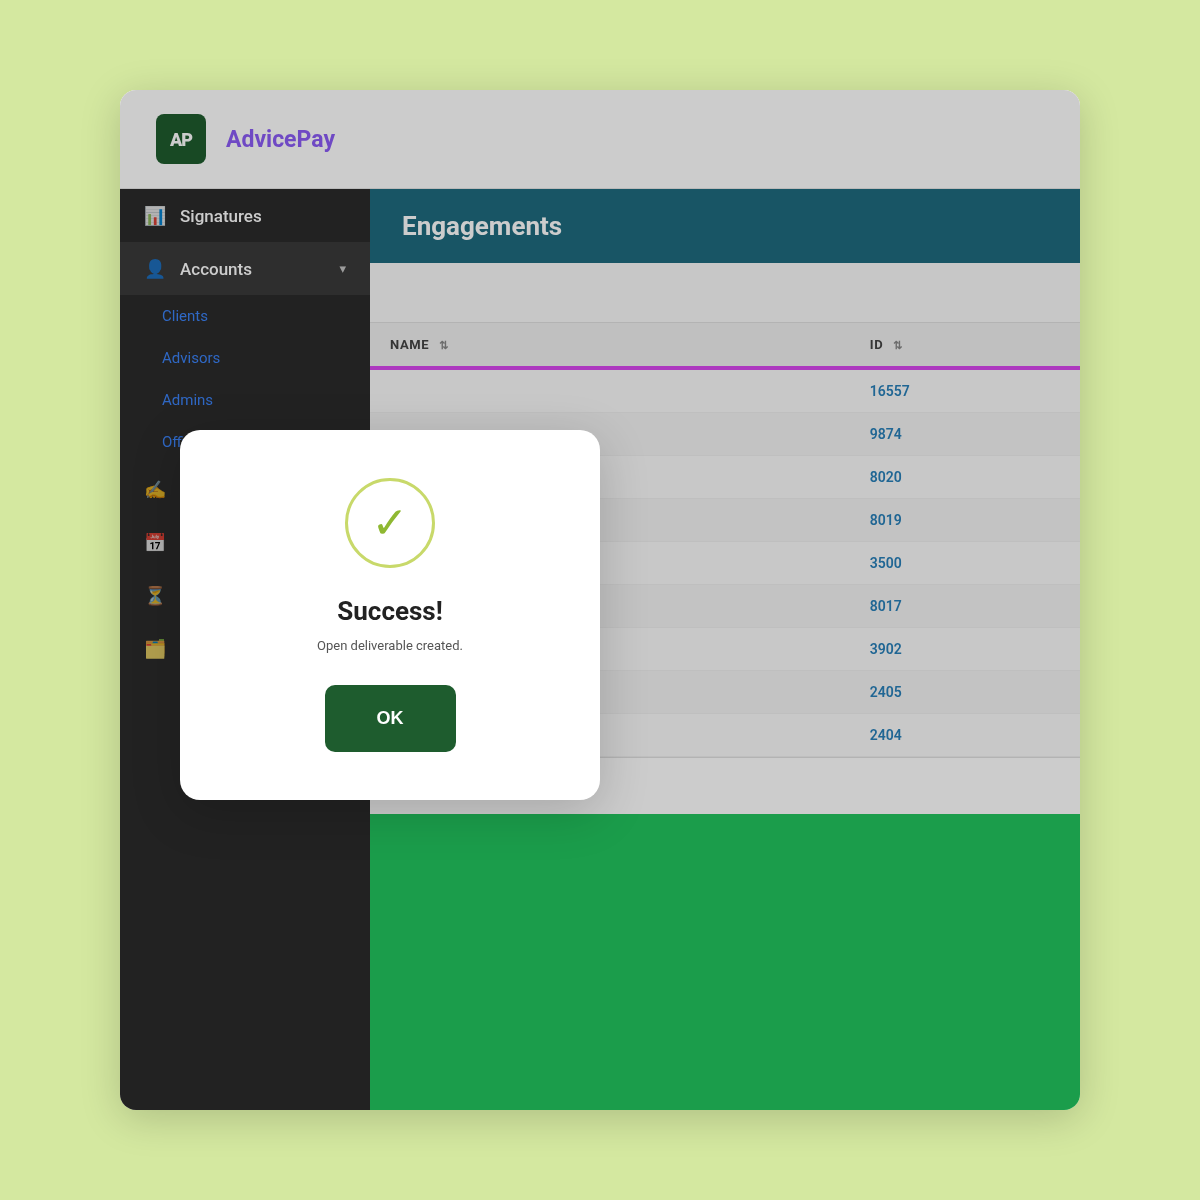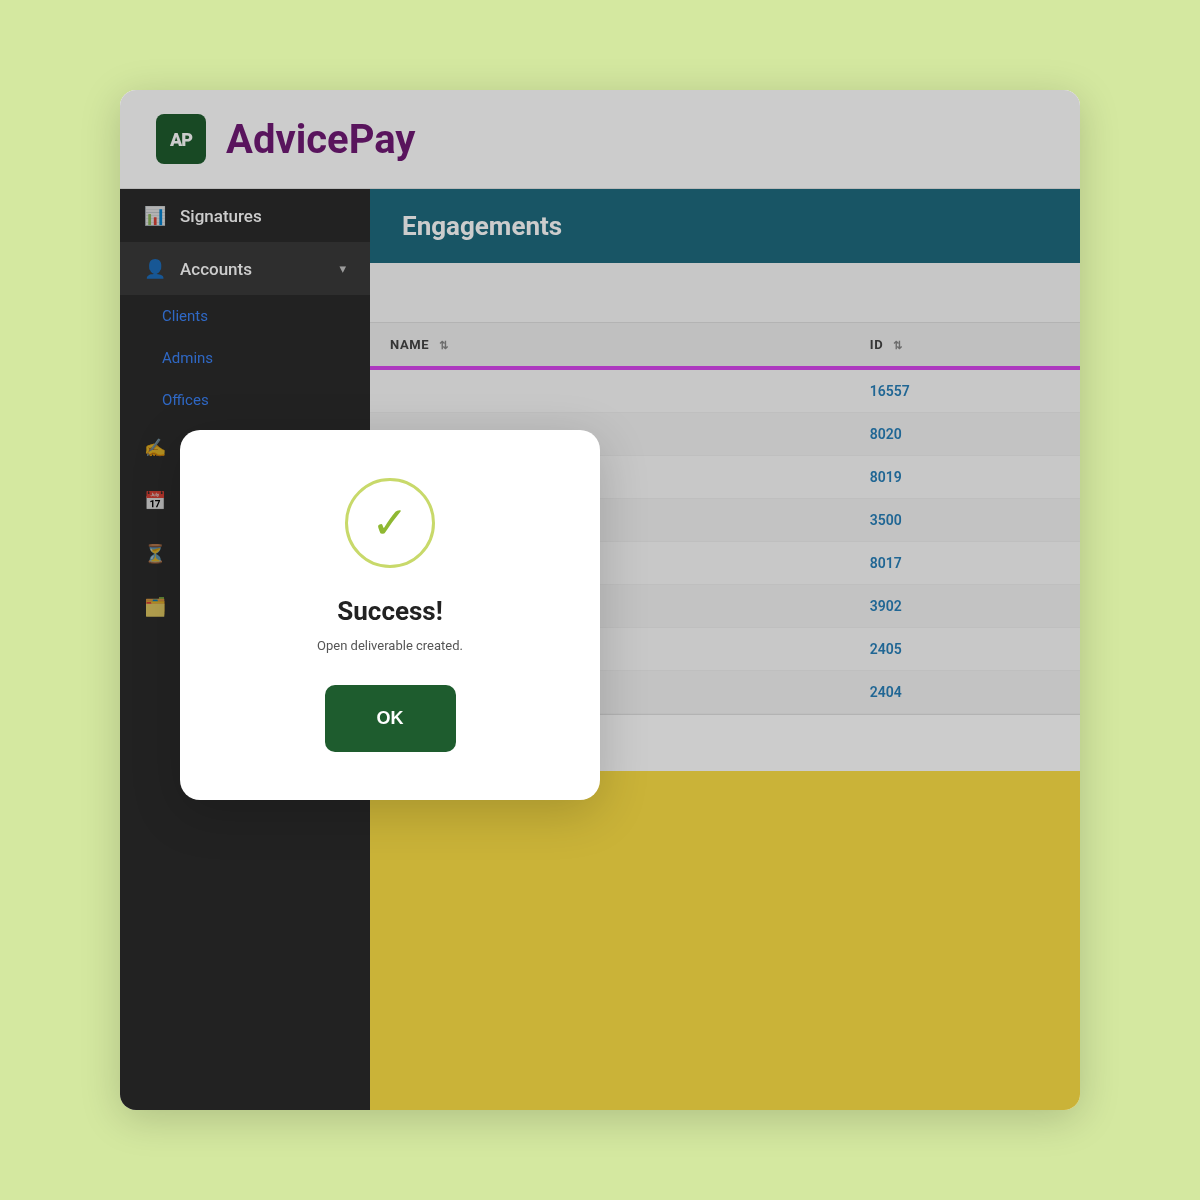--- a/index.html
+++ b/index.html
@@ -50,23 +50,23 @@
       display: flex;
       align-items: center;
       justify-content: center;
       color: #fff;
       font-weight: 900;
       font-size: 18px;
       letter-spacing: -1px;
     }
 
     .logo-text {
-      font-size: 40px;
+      font-size: 23px;
       font-weight: 700;
-      color: #701a75;
+      color: #8b5cf6;
       text-align: right;
     }
 
     
     .main-area {
       display: flex;
       flex: 1;
       overflow: hidden;
     }
 
@@ -124,21 +124,21 @@
       color: #fff;
       border-radius: 12px;
       padding: 2px 8px;
       font-size: 12px;
       margin-left: auto;
     }
 
     
     .content {
       flex: 1;
-      background: #fde047;
+      background: #22c55e;
       display: flex;
       flex-direction: column;
       overflow: hidden;
     }
 
     .content-header {
       background: #1e6b7f;
       padding: 22px 32px;
     }
 
@@ -332,20 +332,21 @@
       </div>
 
       <div class="sidebar-item active">
         <span class="icon">👤</span>
         <span>Accounts</span>
         <span class="chevron">▾</span>
       </div>
 
       <div class="sidebar-submenu">
         <div class="sidebar-subitem">Clients</div>
+        <div class="sidebar-subitem">Advisors</div>
         <div class="sidebar-subitem">Admins</div>
         <div class="sidebar-subitem">Offices</div>
       </div>
 
       <div class="sidebar-item">
         <span class="icon">✍️</span>
         <span>Signatures</span>
         <span class="sidebar-badge">31</span>
       </div>
 
@@ -389,20 +390,24 @@
                 </th>
               </tr>
             </thead>
             <tbody id="table-body">
             <tr>
                   <td></td>
                   <td class="id-cell">16557</td>
                 </tr>
                 <tr>
                   <td></td>
+                  <td class="id-cell">9874</td>
+                </tr>
+                <tr>
+                  <td></td>
                   <td class="id-cell">8020</td>
                 </tr>
                 <tr>
                   <td></td>
                   <td class="id-cell">8019</td>
                 </tr>
                 <tr>
                   <td></td>
                   <td class="id-cell">3500</td>
                 </tr>

